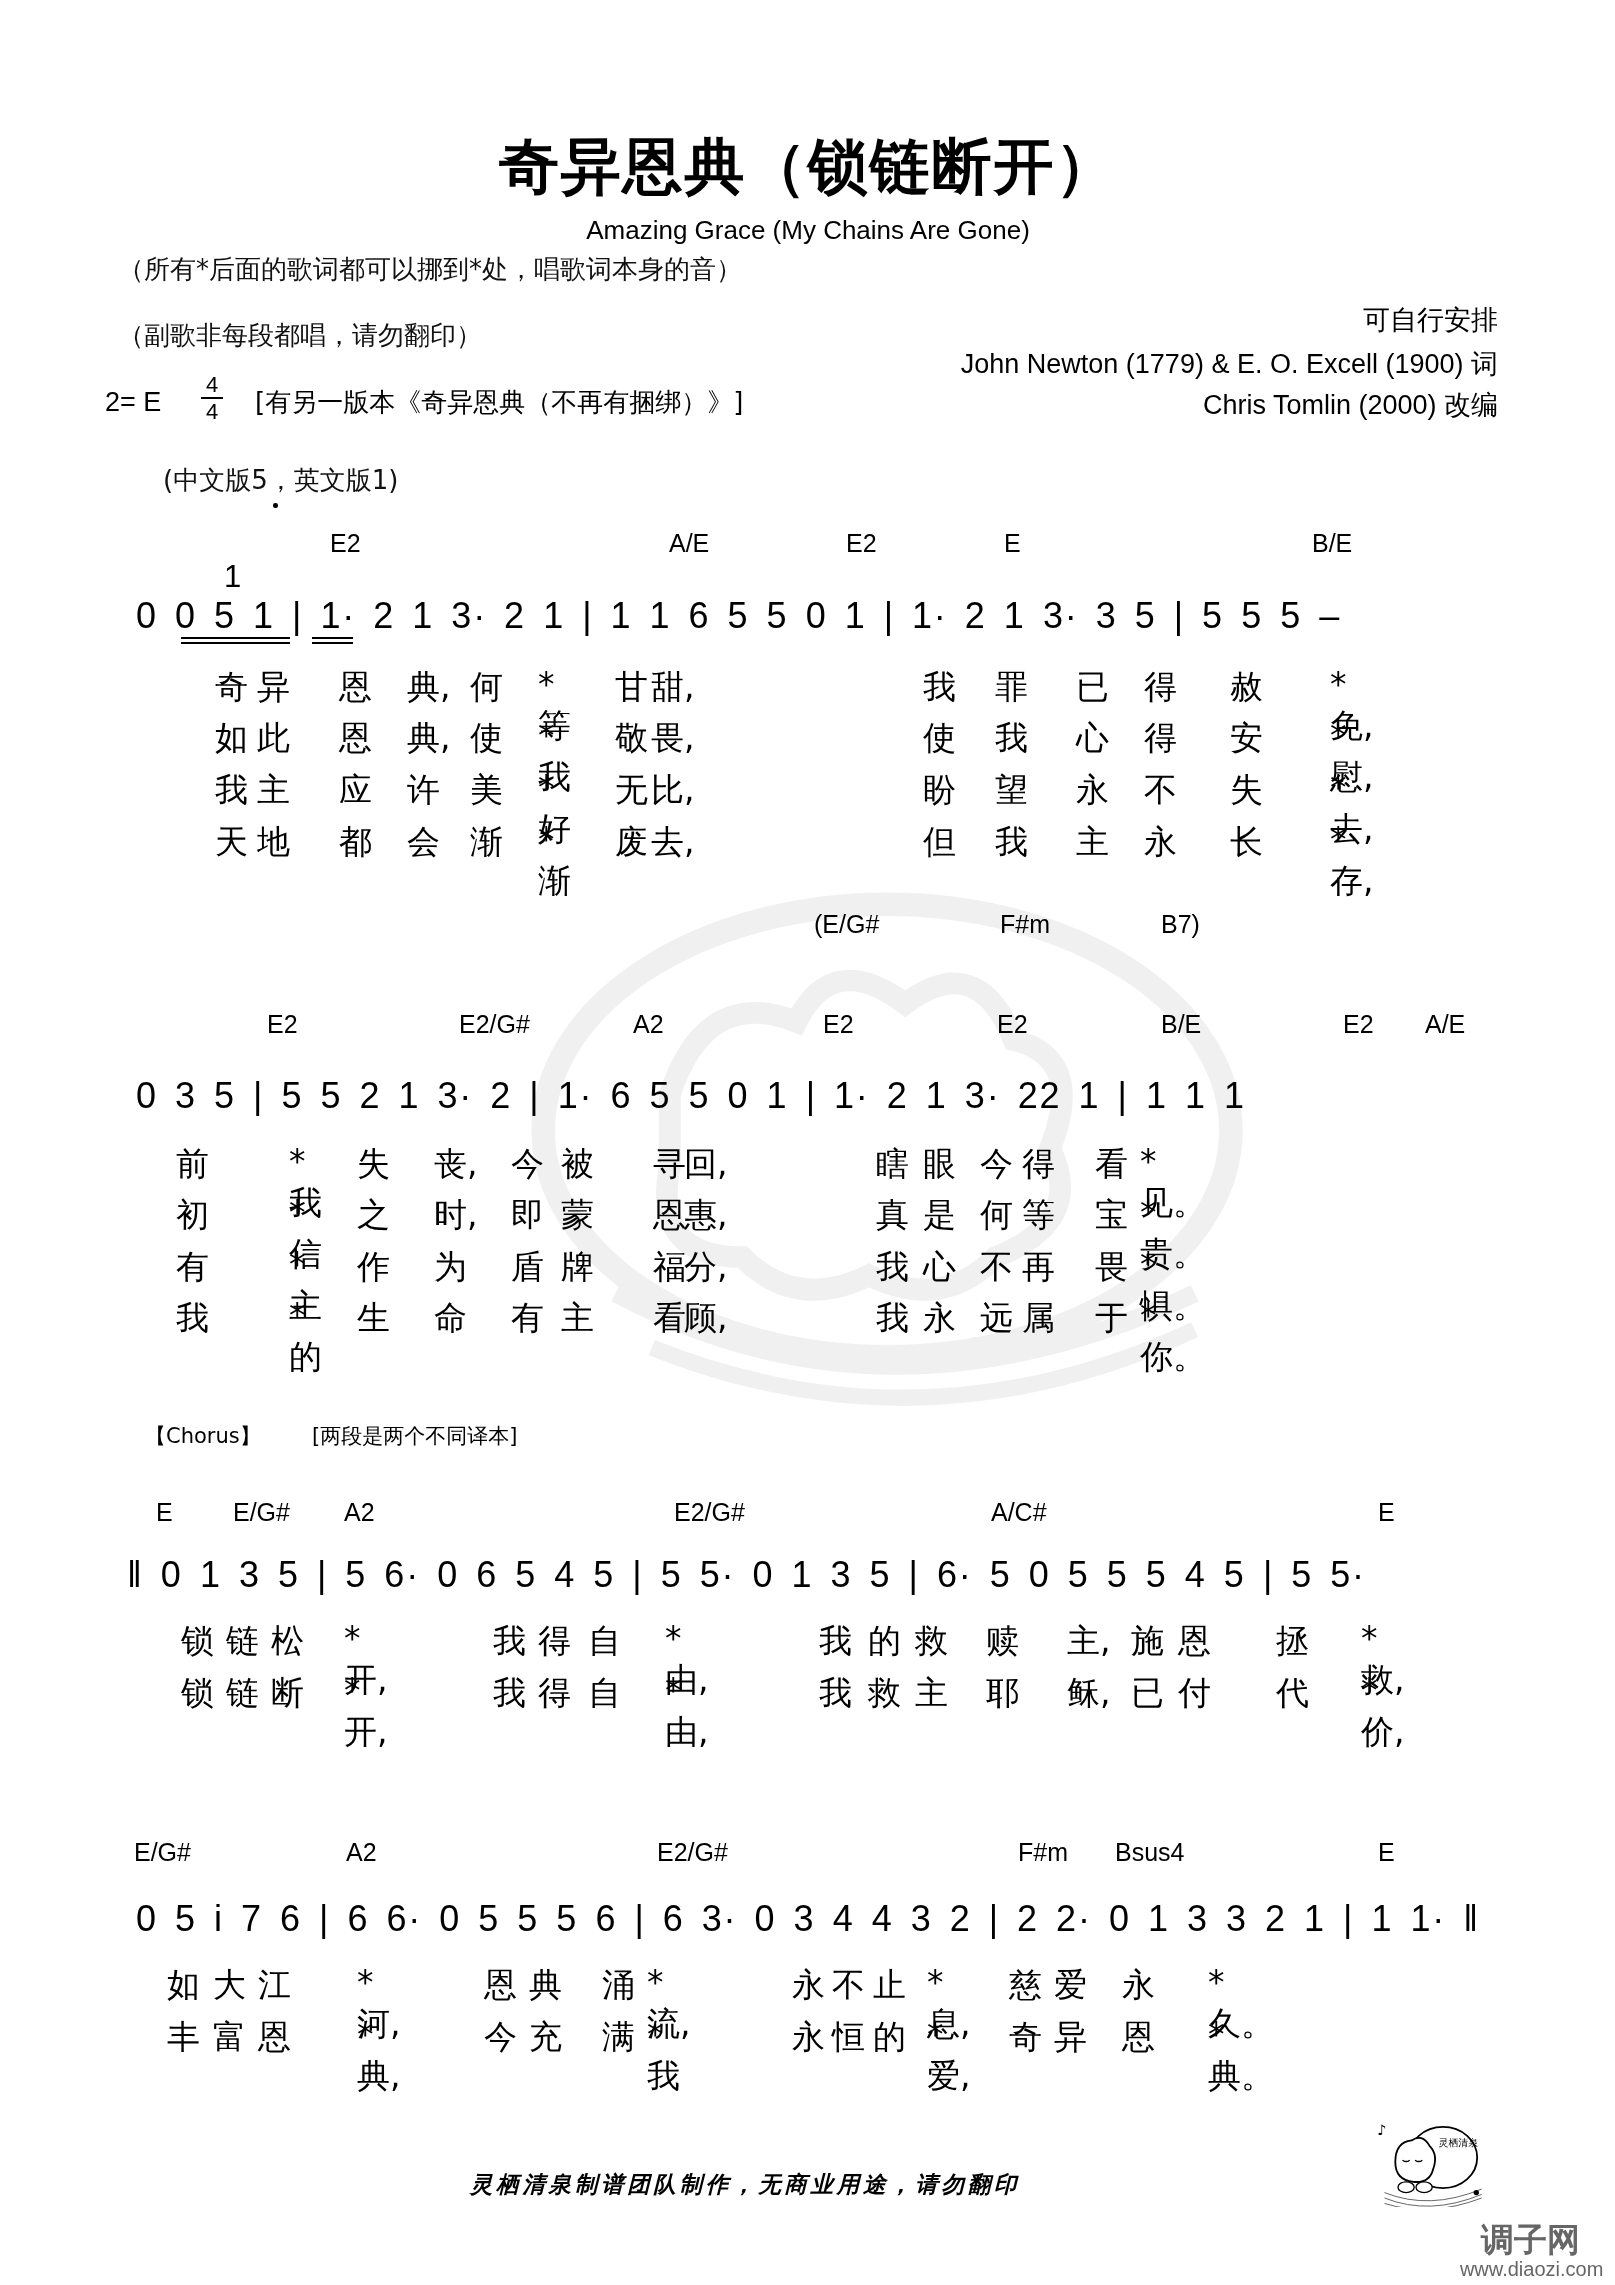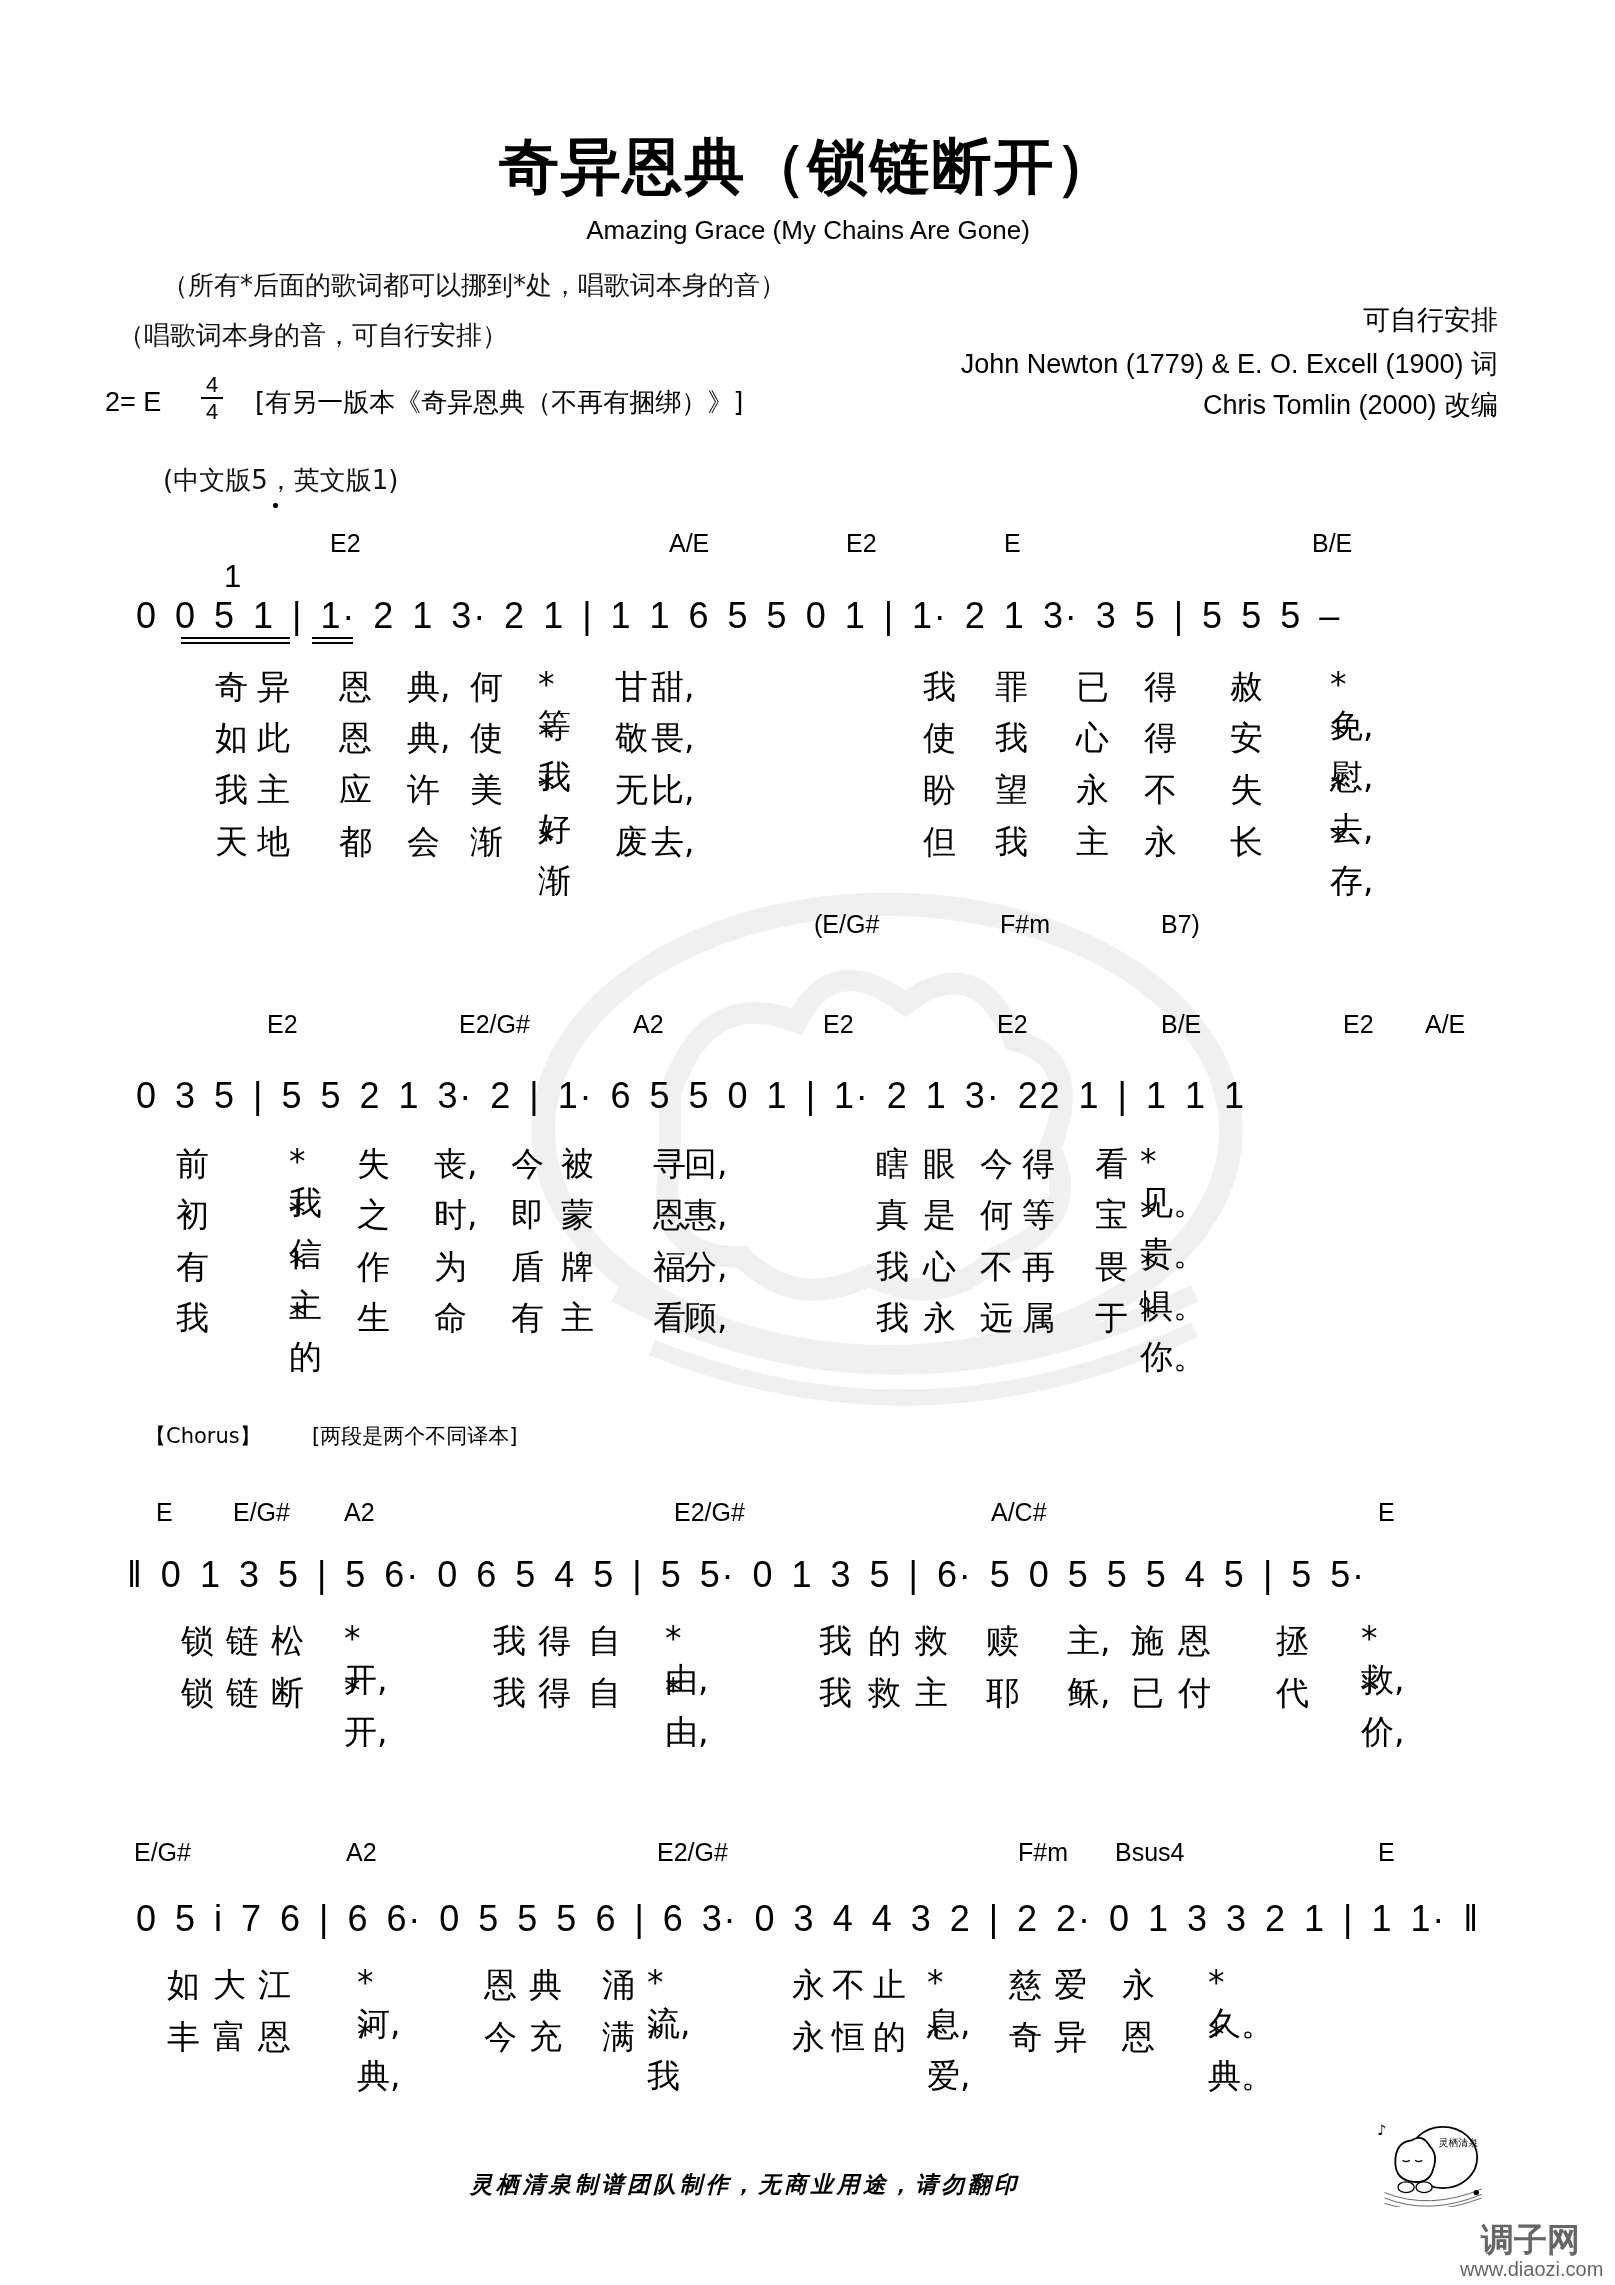--- a/index.html
+++ b/index.html
@@ -32,22 +32,22 @@
 
 <svg class="bg-watermark" viewBox="0 0 820 620">
   <ellipse cx="420" cy="300" rx="380" ry="250" fill="none" stroke="#888" stroke-width="26"></ellipse>
   <path d="M180 260 q40 -120 140 -80 q40 -80 120 -20 q80 -60 120 40 q80 20 40 120 q40 80 -60 120 q-60 60 -140 20 q-80 40 -140 -20 q-100 0 -80 -100 z" fill="none" stroke="#888" stroke-width="24"></path>
   <path d="M120 480 q300 160 640 0" fill="none" stroke="#888" stroke-width="20"></path>
   <path d="M160 540 q300 120 600 -20" fill="none" stroke="#888" stroke-width="18"></path>
 </svg>
 
 <div class="abs title">奇异恩典（锁链断开）</div>
 <div class="abs subtitle">Amazing Grace (My Chains Are Gone)</div>
-<div class="abs note-line" style="left:118px; top:268px;margin-left:44px;">（所有*后面的歌词都可以挪到*处，唱歌词本身的音）</div>
-<div class="abs note-line" style="left:118px; top:318px;">（唱歌词本身的音，可自行安排）</div>
+<div class="abs note-line" style="left:118px; top:252px;">（所有*后面的歌词都可以挪到*处，唱歌词本身的音）</div>
+<div class="abs note-line" style="left:118px; top:318px;">（副歌非每段都唱，请勿翻印）</div>
 
 <div class="abs credit" style="top:302px;">可自行安排</div>
 <div class="abs credit" style="top:346px;">John Newton (1779) &amp; E. O. Excell (1900) 词</div>
 <div class="abs credit" style="top:387px;">Chris Tomlin (2000) 改编</div>
 
 <div class="abs key">2=  E</div>
 <div class="timesig">
   <span>4</span>
   <span class="bar"></span>
   <span>4</span>

